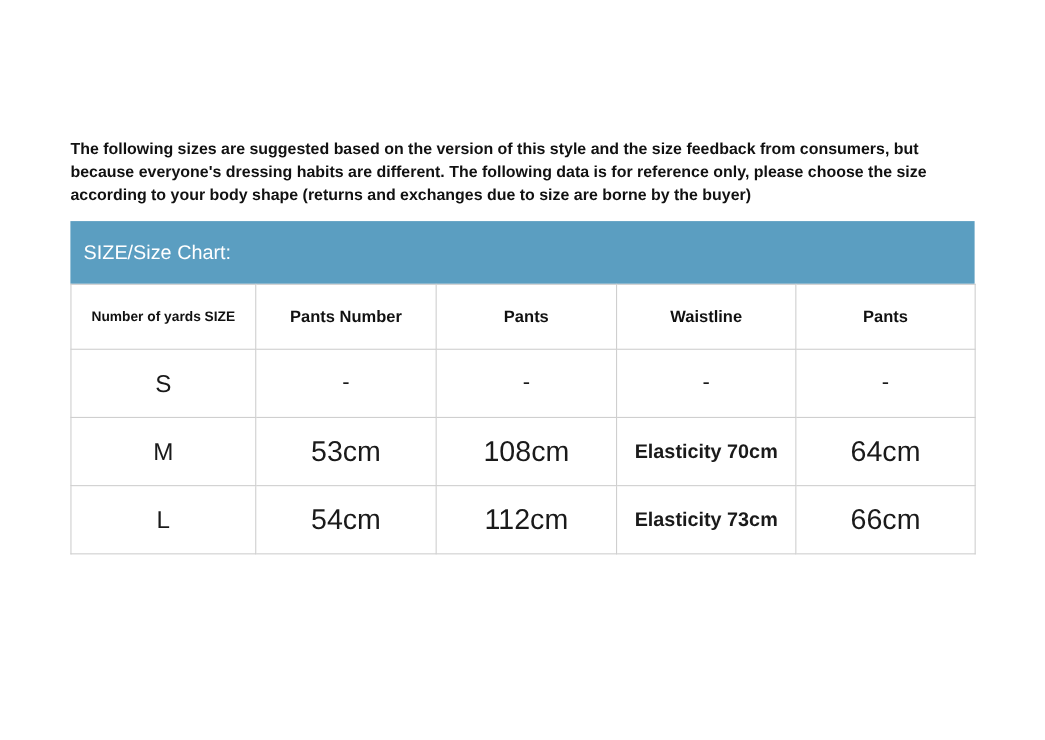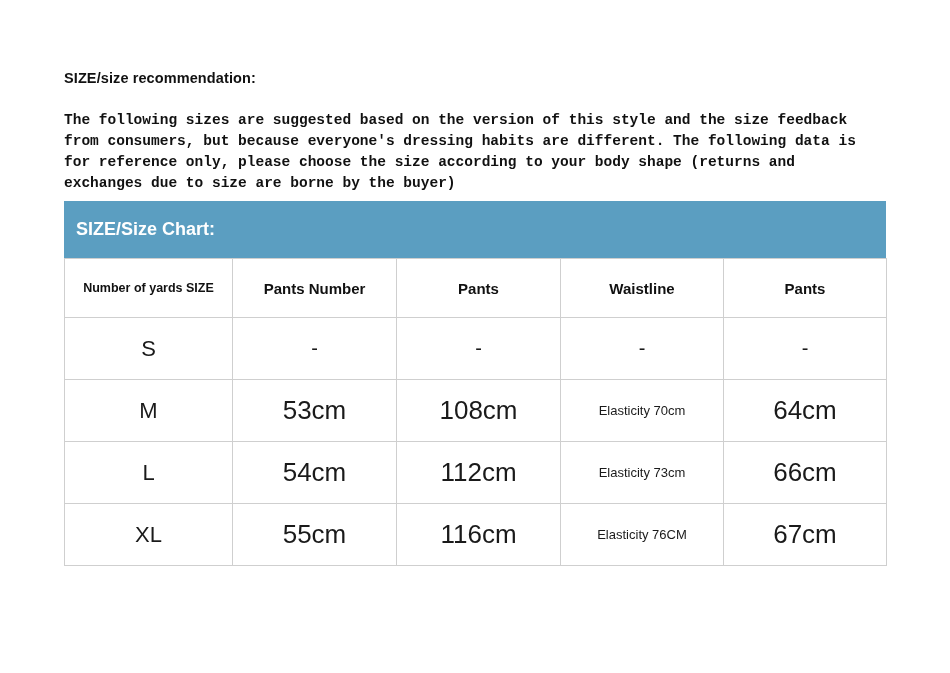--- a/index.html
+++ b/index.html
@@ -25,45 +25,44 @@
     position: absolute;
     left: 64px;
     top: 70px;
     font-size: 14.5px;
     font-weight: bold;
     letter-spacing: 0.1px;
   }
   .intro-body {
     position: absolute;
     left: 64px;
-    top: 110px;
+    top: 126px;
     width: 815px;
     font-size: 14.5px;
     font-weight: bold;
     line-height: 21px;
-    font-family: Liberation Mono, monospace;
   }
   .table-wrap {
     position: absolute;
     left: 64px;
     top: 201px;
     width: 822px;
   }
   .chart-header {
     background: #5b9ec1;
     color: #ffffff;
     height: 57px;
     display: flex;
     align-items: center;
     padding-left: 12px;
     box-sizing: border-box;
   }
   .chart-header span {
     font-size: 18px;
-    font-weight: bold;
+    font-weight: normal;
   }
   table.size-table {
     width: 822px;
     border-collapse: collapse;
     table-layout: fixed;
   }
   table.size-table col.c0 { width: 168px; }
   table.size-table col.c1 { width: 164px; }
   table.size-table col.c2 { width: 164px; }
   table.size-table col.c3 { width: 163px; }
@@ -87,33 +86,32 @@
   table.size-table tbody td {
     height: 59px;
     font-size: 26px;
     font-weight: normal;
     color: #1a1a1a;
   }
   table.size-table tbody td.size-label {
     font-size: 22px;
   }
   table.size-table tbody td.elastic {
-    font-size: 13px;
-    font-weight: normal;
+    font-size: 18px;
+    font-weight: bold;
   }
   table.size-table tbody td.dash {
     font-size: 20px;
   }
 </style>
 </head>
 <body>
 
 <div class="page">
 
-  <div class="intro-title">SIZE/size recommendation:</div>
 
   <div class="intro-body">The following sizes are suggested based on the version of this style and the size feedback from consumers, but because everyone's dressing habits are different. The following data is for reference only, please choose the size according to your body shape (returns and exchanges due to size are borne by the buyer)</div>
 
   <div class="table-wrap">
 
     <div class="chart-header" style="background: rgb(91, 158, 193);">
       <span>SIZE/Size Chart:</span>
     </div>
 
     <table class="size-table">
@@ -148,24 +146,17 @@
           <td class="elastic">Elasticity 70cm</td>
           <td>64cm</td>
         </tr>
         <tr>
           <td class="size-label">L</td>
           <td>54cm</td>
           <td>112cm</td>
           <td class="elastic">Elasticity 73cm</td>
           <td>66cm</td>
         </tr>
-        <tr>
-          <td class="size-label">XL</td>
-          <td>55cm</td>
-          <td>116cm</td>
-          <td class="elastic">Elasticity 76CM</td>
-          <td>67cm</td>
-        </tr>
       </tbody>
     </table>
 
   </div>
 </div>
 
 </body></html>

